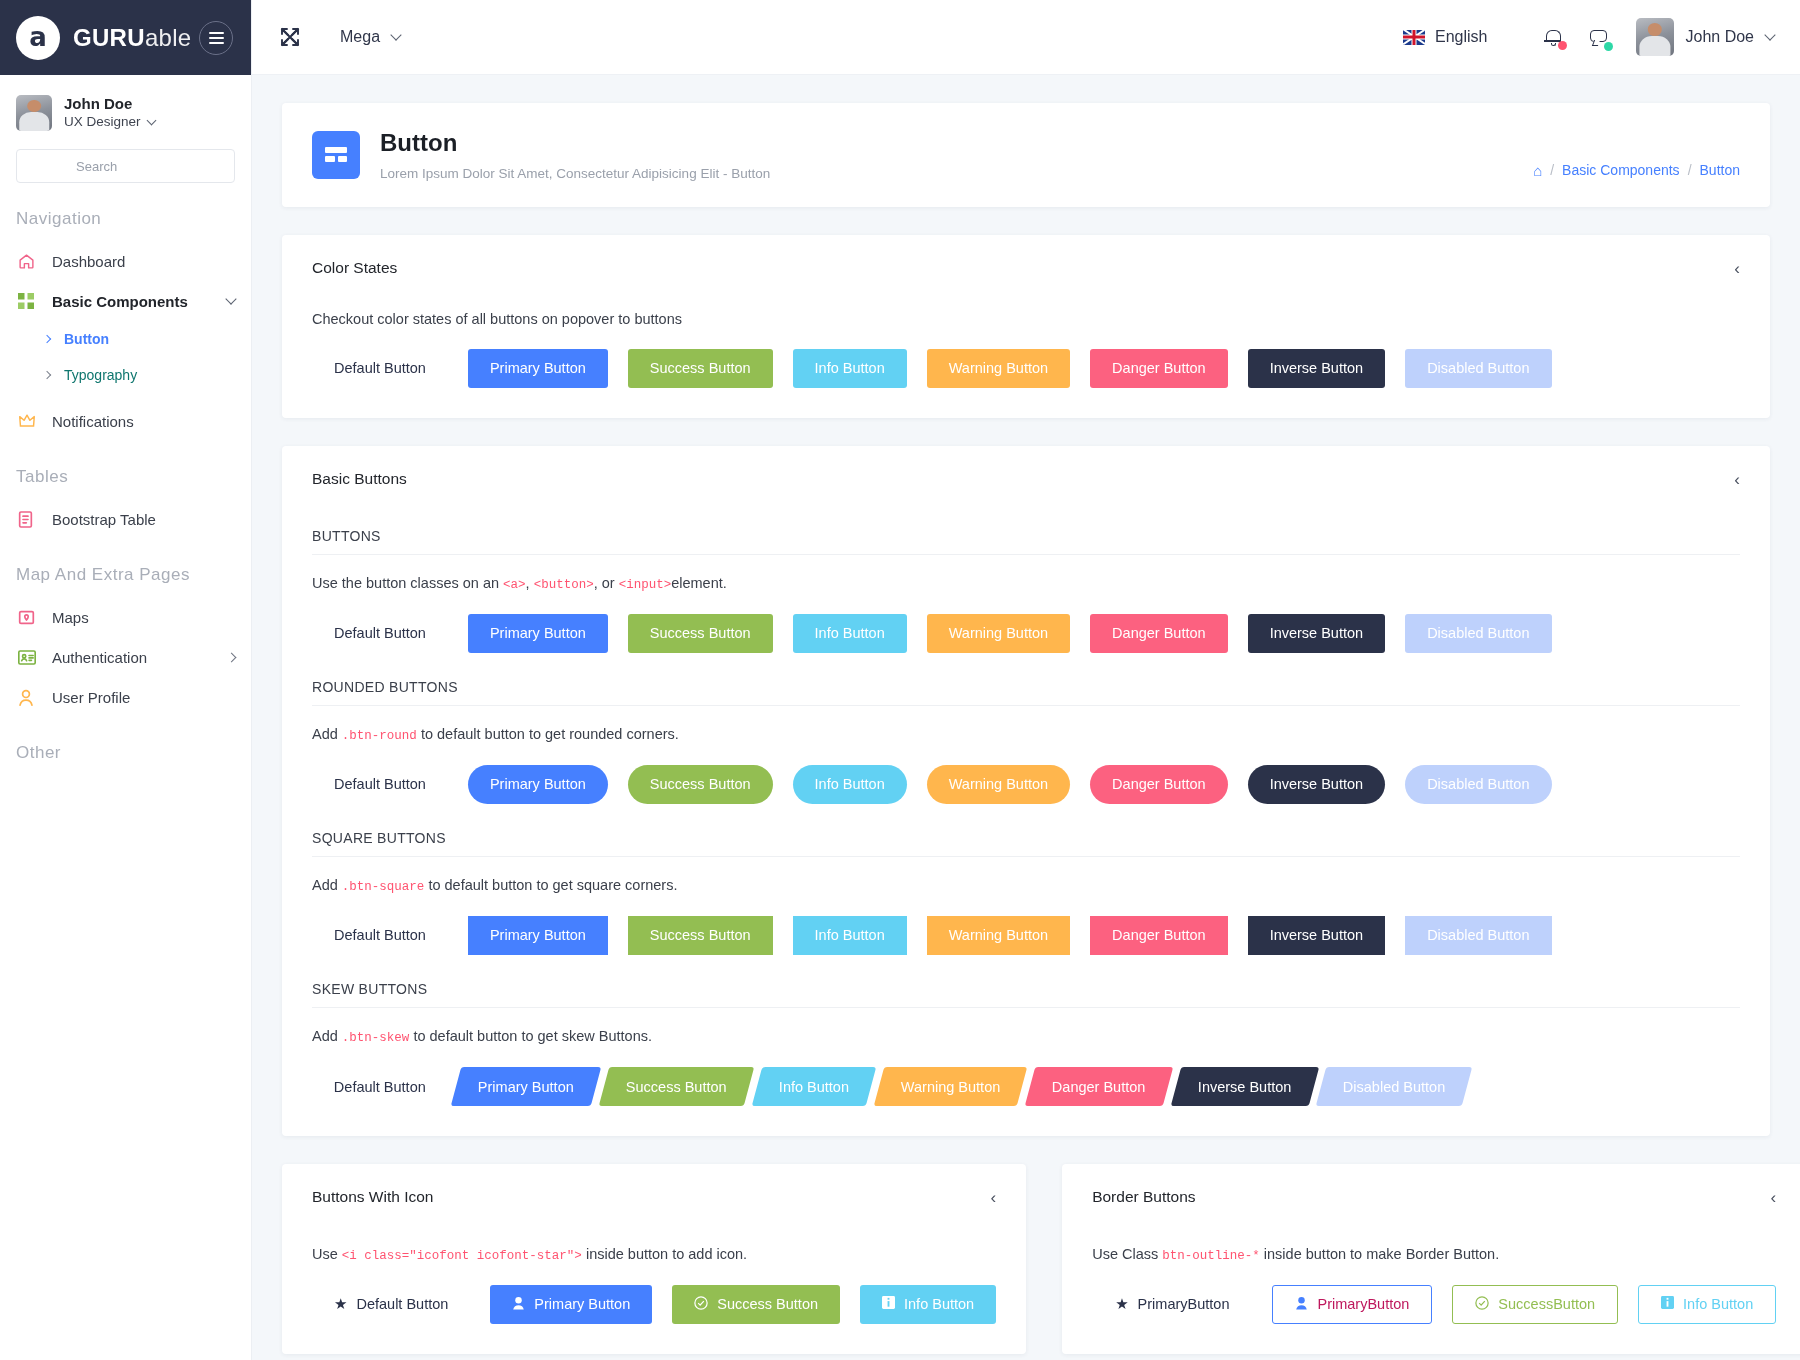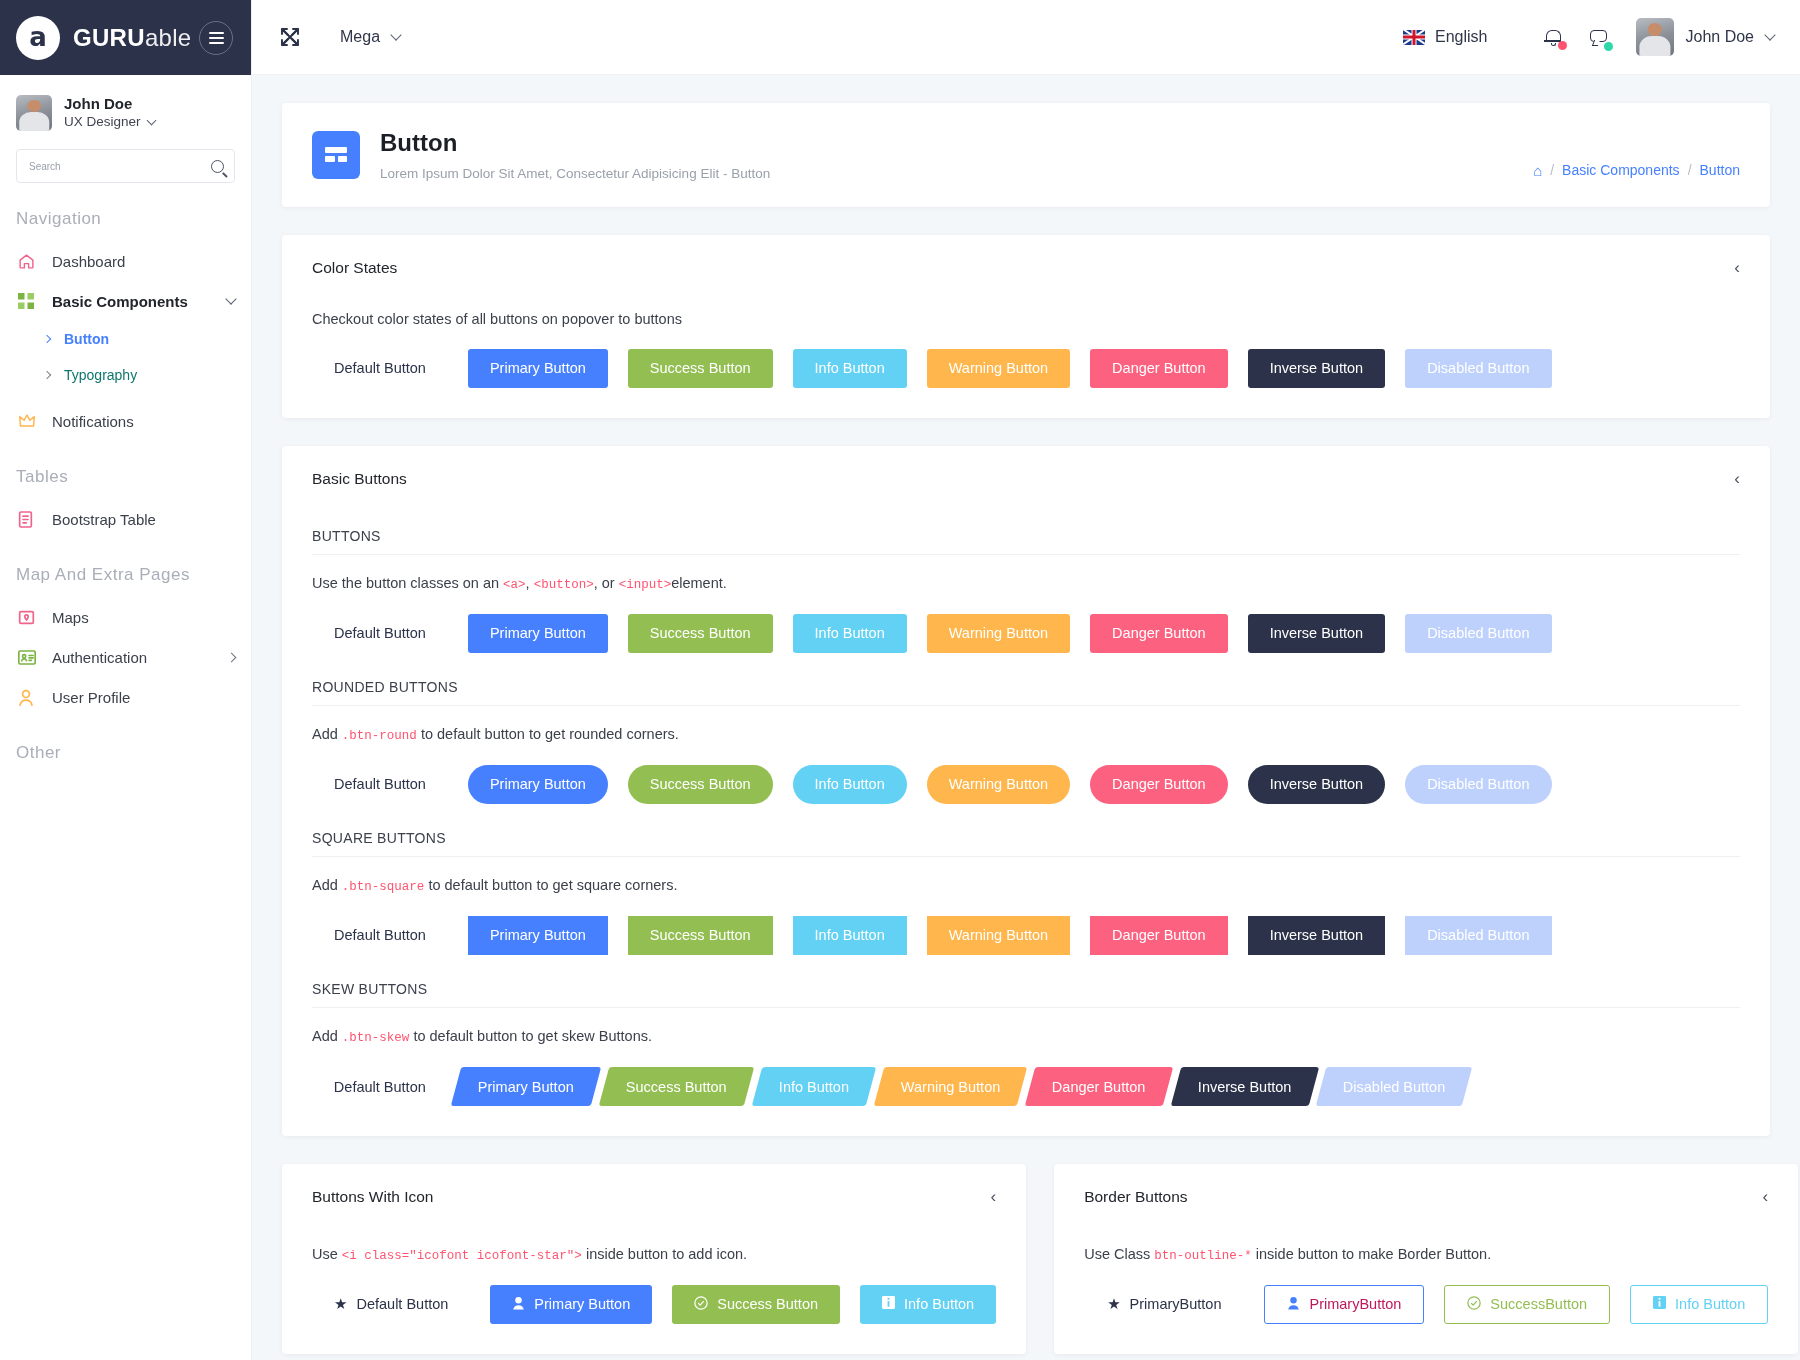--- a/index.html
+++ b/index.html
@@ -61,22 +61,22 @@
   .profile-name { font-size: 15px; font-weight: 700; color: #22252b; }
   .profile-role { font-size: 13.5px; color: #3f4450; display: flex; align-items: center; gap: 7px; }
   .caret-dn { display:inline-block; width:7px; height:7px; border-right:1.6px solid #5b6270; border-bottom:1.6px solid #5b6270; transform: rotate(45deg); margin-top:-4px; }
 
   .search-wrap { padding: 6px 16px 0 16px; }
   .search-box {
     height: 34px; border: 1px solid #e4e7ec; border-radius: 4px;
     display: flex; align-items: center; padding: 0 10px 0 12px; background:#fff;
   }
   .search-box input {
-    border: 0; outline: 0; font-size: 10px; color: #7c818c; flex: 1;
-    font-family: "Liberation Sans", sans-serif; background: transparent;
+    border: 0; outline: 0; font-size: 13px; color: #7c818c; flex: 1;
+    font-family: "Liberation Sans", sans-serif; background: transparent; margin-left: 47px;
   }
   .search-box input::placeholder { color: #9aa0ab; }
   .mag { width:13px; height:13px; border:1.6px solid #4a5160; border-radius:50%; position:relative; flex:0 0 auto;}
   .mag::after { content:""; position:absolute; right:-5px; bottom:-4px; width:6px; height:1.7px; background:#4a5160; transform:rotate(45deg); }
 
   .nav-cap {
     font-size: 17px; color: #a9aeb8; letter-spacing: .5px;
     padding: 26px 16px 12px 16px;
   }
   .nav-item {
@@ -182,21 +182,21 @@
   .ticon .grid .r2 div { flex:1; height:6px; background:#fff; border-radius:1px; }
   .tc-text { margin-left: 20px; }
   .tc-title { font-size: 24px; font-weight: 700; color: #1b1f26; line-height: 1.2; }
   .tc-sub { font-size: 13.5px; color: #9aa0ab; margin-top: 8px; }
   .crumb { margin-left: auto; display: flex; align-items: center; gap: 8px; font-size: 14px; align-self: flex-end; padding-bottom: 2px;}
   .crumb a { color: #4680ff; text-decoration: none; }
   .crumb .sep { color: #b9bec7; }
   .crumb .home { color:#4680ff; font-size: 15px; }
 
   .card-head {
-    display: flex; align-items: center; justify-content: space-between;
+    display: flex; align-items: flex-end; justify-content: space-between;
     padding: 24px 30px 0 30px;
   }
   .card-head h5 { font-size: 15.5px; font-weight: 400; color: #22252b; }
   .collapse-ico { color: #4a5160; font-size: 17px; cursor: pointer; line-height: 1; }
   .card-body { padding: 34px 30px 30px 30px; }
   .lead { font-size: 14.5px; color: #3b404b; margin-bottom: 22px; }
 
   .sub-head {
     font-size: 14px; color: #3b404b; letter-spacing: .3px;
     padding-bottom: 10px; border-bottom: 1px solid #eef0f3; margin-bottom: 20px;
@@ -213,21 +213,21 @@
   .btn.default { background: transparent; color: #2b3249; }
   .btn.round { border-radius: 30px; }
   .btn.square { border-radius: 0; }
   .btn.skew { transform: skewX(-15deg); }
   .btn.skew span { display:inline-block; transform: skewX(15deg); }
   .btn.disabled { color: #ffffff; }
 
   .btn-sep { width: 20px; flex: 0 0 auto; }
   .skewrow .btn-sep { width: 8px; }
 
-  .two-col { display: flex; gap: 28px; }
+  .two-col { display: flex; gap: 36px; }
   .two-col .card { flex: 1; margin-bottom: 0; }
 
   .ibtn { display:inline-flex; align-items:center; gap:9px; }
   .star { color:#2b3249; font-size: 15px; }
   .ibtn .gl { font-size: 14px; }
 
   .btn.outline { background: #fff; border: 1px solid; }
   .btn.o-default { color:#2b3249; border-color: transparent; }
   .btn.o-primary { color:#be185d; border-color:#4680ff; }
   .btn.o-success { color:#93be52; border-color:#93be52; }

